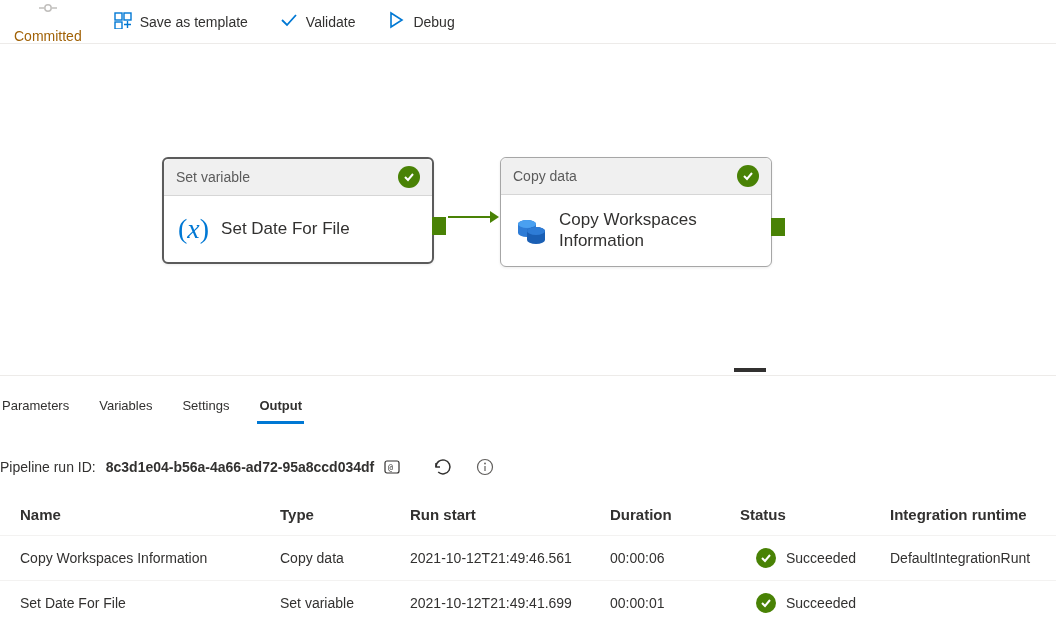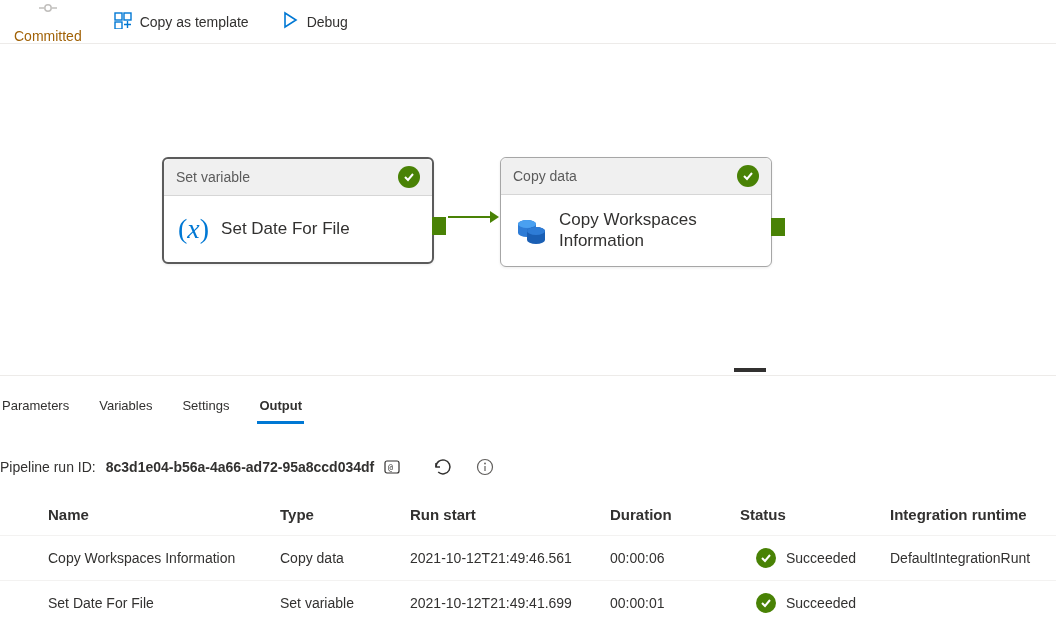--- a/index.html
+++ b/index.html
@@ -145,21 +145,21 @@
       font-size: 15px;
       padding: 12px 10px 12px 0;
       color: #323130;
     }
     .table td {
       padding: 12px 10px 12px 0;
       font-size: 14px;
       color: #323130;
       border-top: 1px solid #f3f2f1;
     }
-    .table td:first-child, .table th:first-child { padding-left: 48px; }
+    .table td:first-child, .table th:first-child { padding-left: 20px; }
     .table .status-cell {
       display: flex; align-items: center; gap: 10px; margin-left: 16px;
     }
     .table .status-cell .status-circle { width: 20px; height: 20px; }
     .icon-var {
       font-family: "Times New Roman", serif;
       font-style: italic;
       font-size: 28px;
       color: #0078d4;
       font-weight: 500;
@@ -187,21 +187,29 @@
   </div>
   <div class="toolbar-btn">
     <span>
       <svg width="18" height="18" viewBox="0 0 18 18" fill="none" stroke="#0078d4" stroke-width="1.4">
           <rect x="1" y="2" width="7" height="7"></rect>
           <rect x="10" y="2" width="7" height="7"></rect>
           <rect x="1" y="11" width="7" height="7"></rect>
           <path d="M13.5 10 v7 M10 13.5 h7"></path>
         </svg>
     </span>
-    <span>Copy as template</span>
+    <span>Save as template</span>
+  </div>
+  <div class="toolbar-btn">
+    <span>
+      <svg width="18" height="18" viewBox="0 0 18 18" fill="none" stroke="#0078d4" stroke-width="1.8">
+          <polyline points="2,9 7,14 16,4"></polyline>
+        </svg>
+    </span>
+    <span>Validate</span>
   </div>
   <div class="toolbar-btn">
     <span>
       <svg width="18" height="18" viewBox="0 0 18 18" fill="none" stroke="#0078d4" stroke-width="1.6">
           <polygon points="4,2 15,9 4,16" fill="none"></polygon>
         </svg>
     </span>
     <span>Debug</span>
   </div>
 </div>

